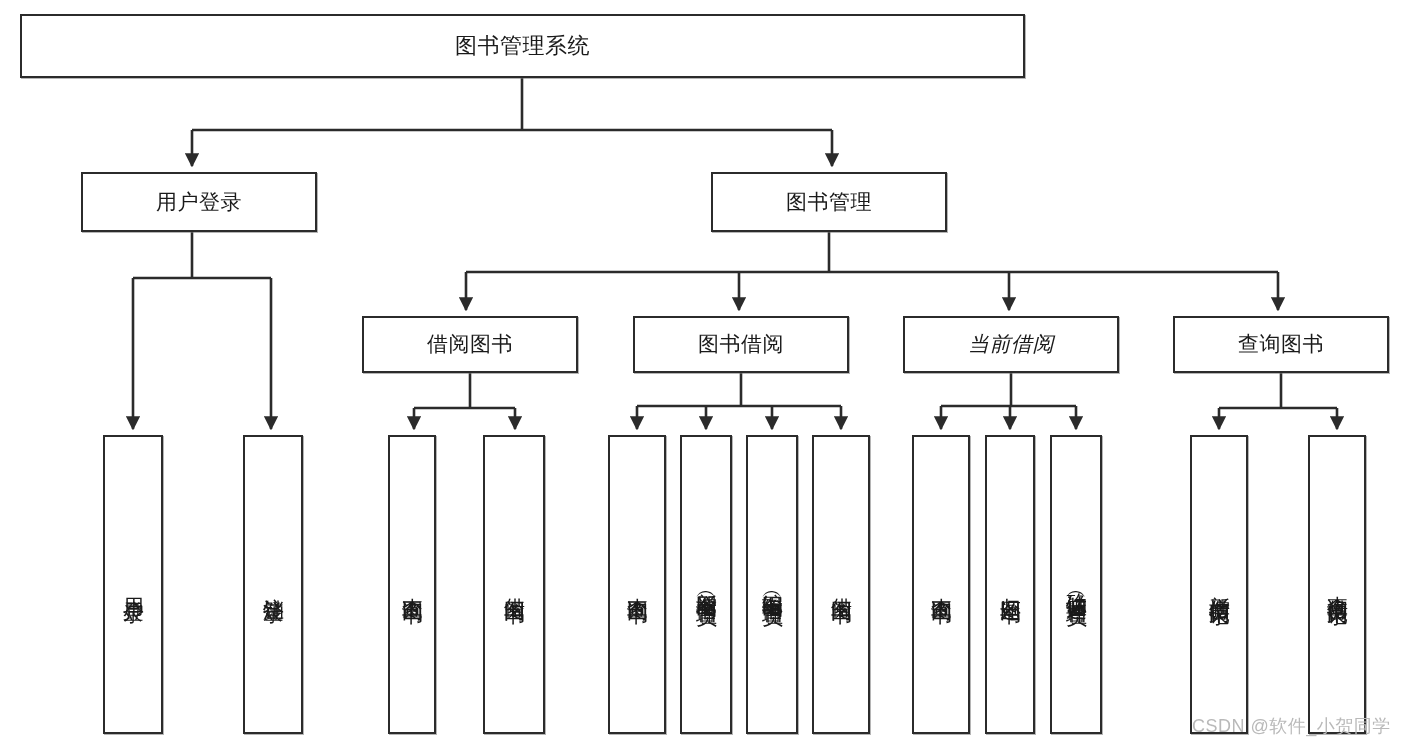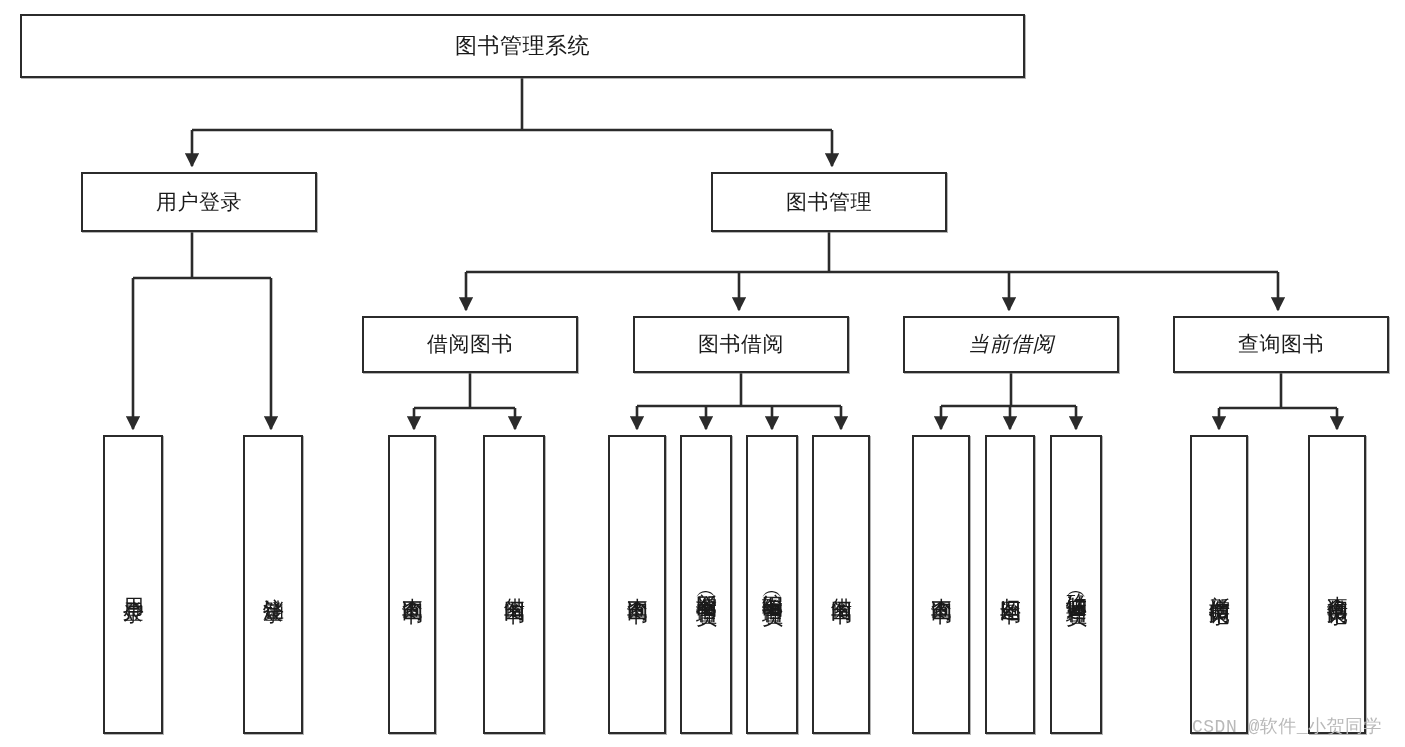--- a/index.html
+++ b/index.html
@@ -53,21 +53,21 @@
     letter-spacing: 2px;
     line-height: 1.1;
   }
   .node.root .node-label { font-size: 22px; }
   .watermark {
     position: absolute;
     color: #b9b9b9;
     font-size: 18px;
     white-space: nowrap;
     letter-spacing: 0.5px;
-    font-family: Liberation Mono, monospace;
+    font-family: Liberation Sans, sans-serif;
   }
 </style>
 </head>
 <body>
 
 <div id="canvas">
 
   <svg id="wires" viewBox="0 0 1405 747" xmlns="http://www.w3.org/2000/svg">
     <defs>
       <marker id="arrow" viewBox="0 0 10 10" refX="9" refY="5" markerWidth="5.5" markerHeight="5.5" orient="auto-start-reverse">

